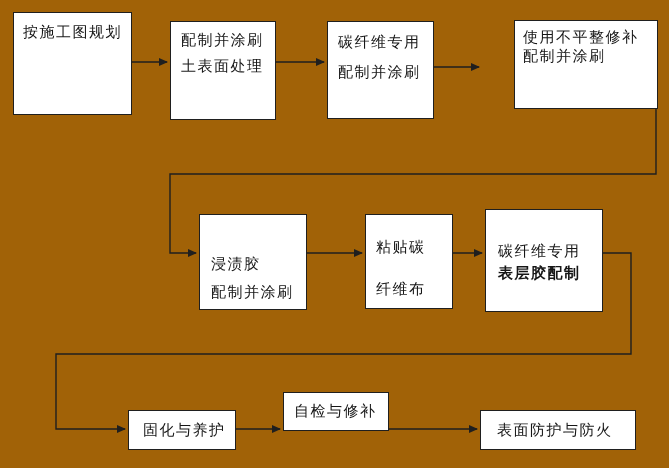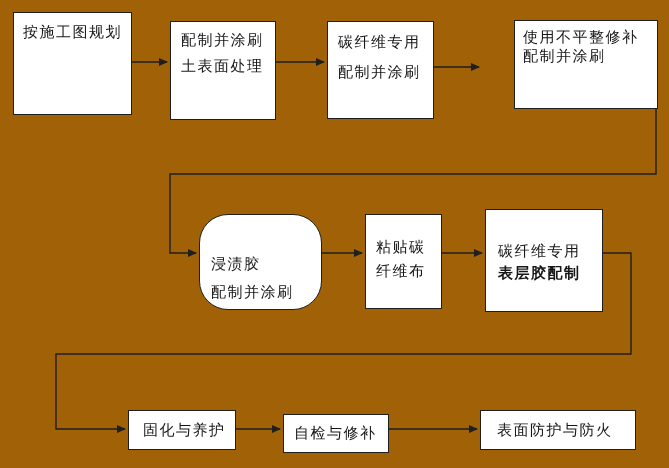--- a/index.html
+++ b/index.html
@@ -24,29 +24,29 @@
   }
   .node .tl { white-space: nowrap; }
   
   .n1  { left: 13px;  top: 12px;  width: 119px; height: 103px; padding: 9px 0 0 9px; }
   .n2  { left: 170px; top: 21px;  width: 106px; height: 99px;  padding: 8px 0 0 10px; }
   .n2 .tl + .tl { margin-top: 7px; }
   .n3  { left: 327px; top: 21px;  width: 107px; height: 98px;  padding: 10px 0 0 10px; }
   .n3 .tl.gap { margin-top: 11px; }
   .n4  { left: 482px; top: 20px;  width: 144px; height: 89px; padding: 6px 0 0 8px; margin-left: 32px; }
   
-  .n5  { left: 199px; top: 214px; width: 123px; height: 96px;  padding: 39px 0 0 11px; border-radius: 29px; }
+  .n5  { left: 199px; top: 214px; width: 108px; height: 96px;  padding: 39px 0 0 11px; }
   .n5 .tl + .tl { margin-top: 9px; }
-  .n6  { left: 365px; top: 214px; width: 77px;  height: 95px;  padding: 22px 0 0 10px; }
-  .n6 .tl + .tl { margin-top: 5px; }
+  .n6  { left: 365px; top: 214px; width: 88px;  height: 95px;  padding: 22px 0 0 10px; }
+  .n6 .tl + .tl { margin-top: 23px; }
   .n7  { left: 485px; top: 209px; width: 118px; height: 103px; padding: 31px 0 0 12px; }
   .n7 .tl + .tl { margin-top: 3px; font-weight: bold; }
   
   .n8  { left: 128px; top: 410px; width: 108px; height: 40px;  padding: 9px 16px 0 14px; }
-  .n9  { left: 283px; top: 414px; width: 106px; height: 39px;  padding: 8px 0 0 10px; }
+  .n9  { left: 283px; top: 392px; width: 106px; height: 39px;  padding: 8px 0 0 10px; }
   .n10 { left: 480px; top: 410px; width: 156px; height: 40px;  padding: 9px 0 0 16px; }
 </style>
 </head>
 <body>
 
 <div class="canvas">
 
   <svg class="wires" viewBox="0 0 669 468" xmlns="http://www.w3.org/2000/svg">
     <defs>
       <marker id="arr" markerWidth="11" markerHeight="9" refX="8" refY="4" orient="auto" markerUnits="userSpaceOnUse">

